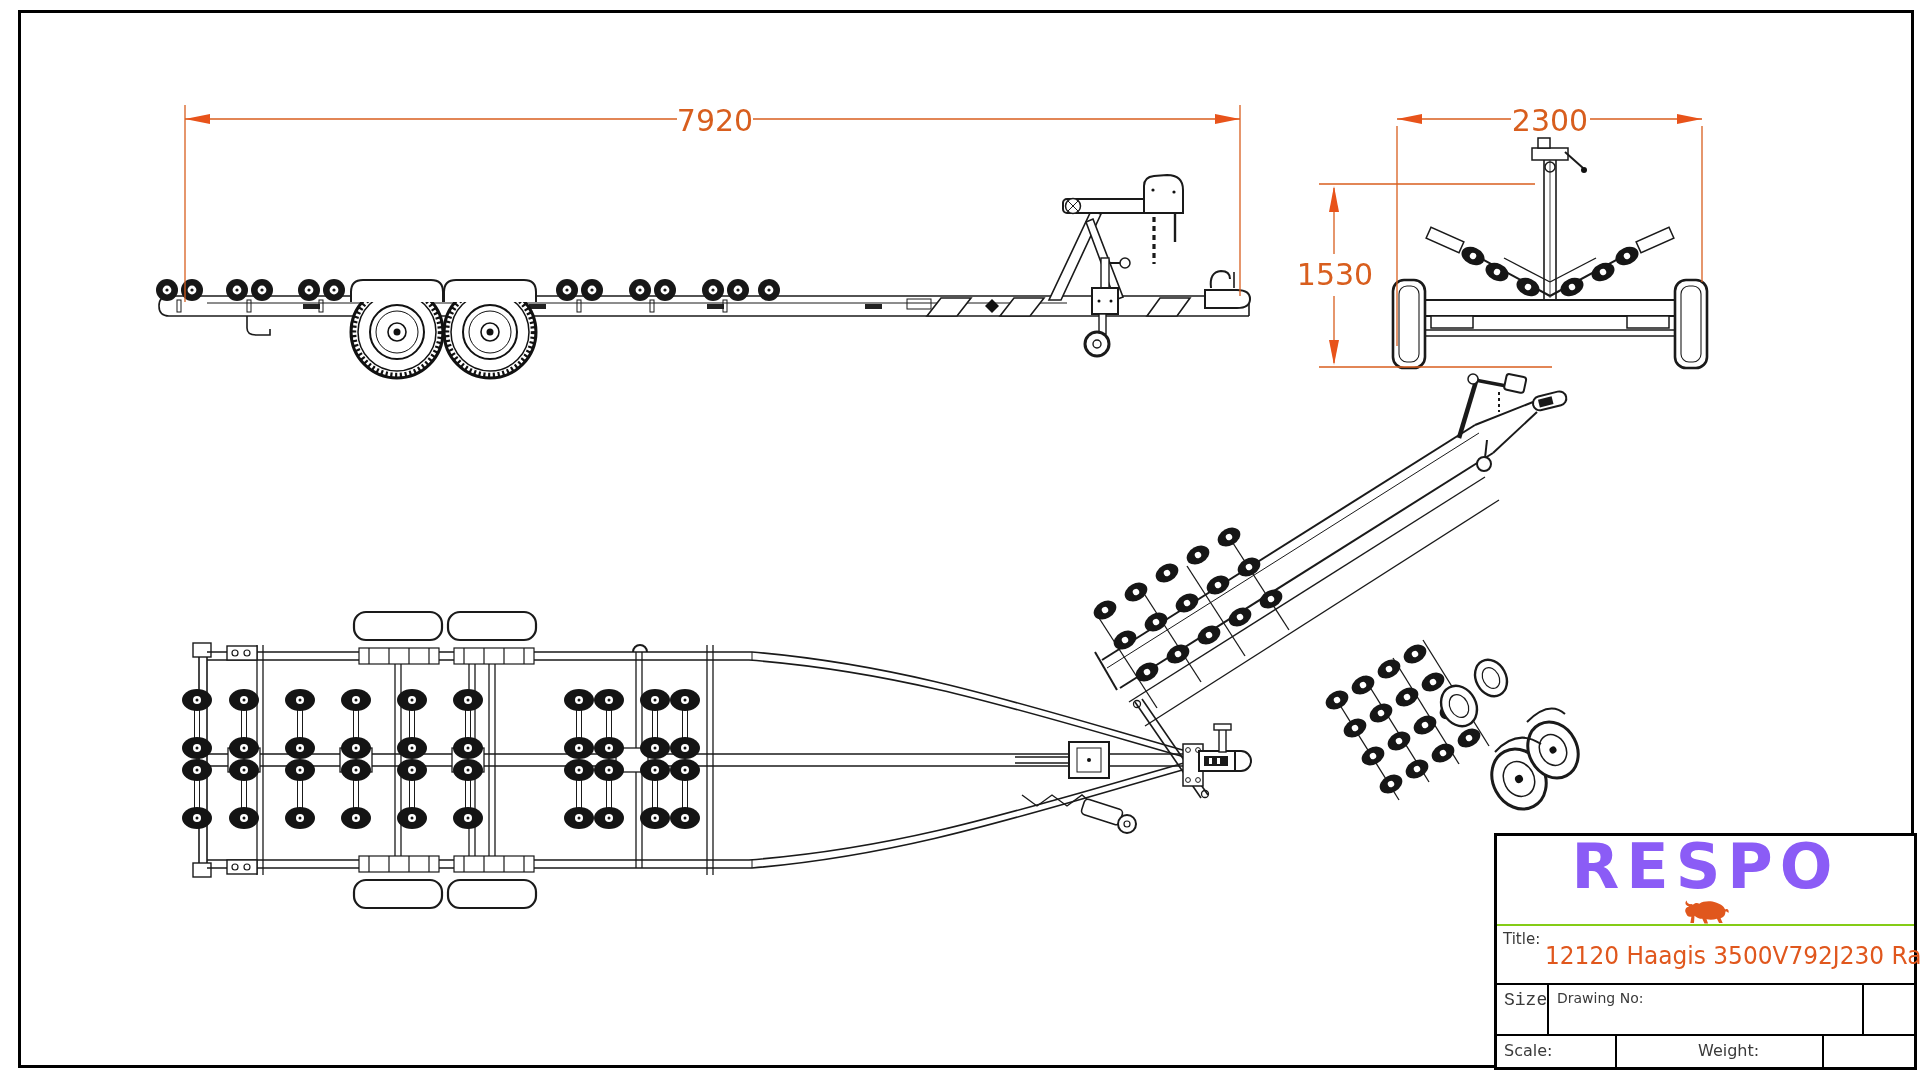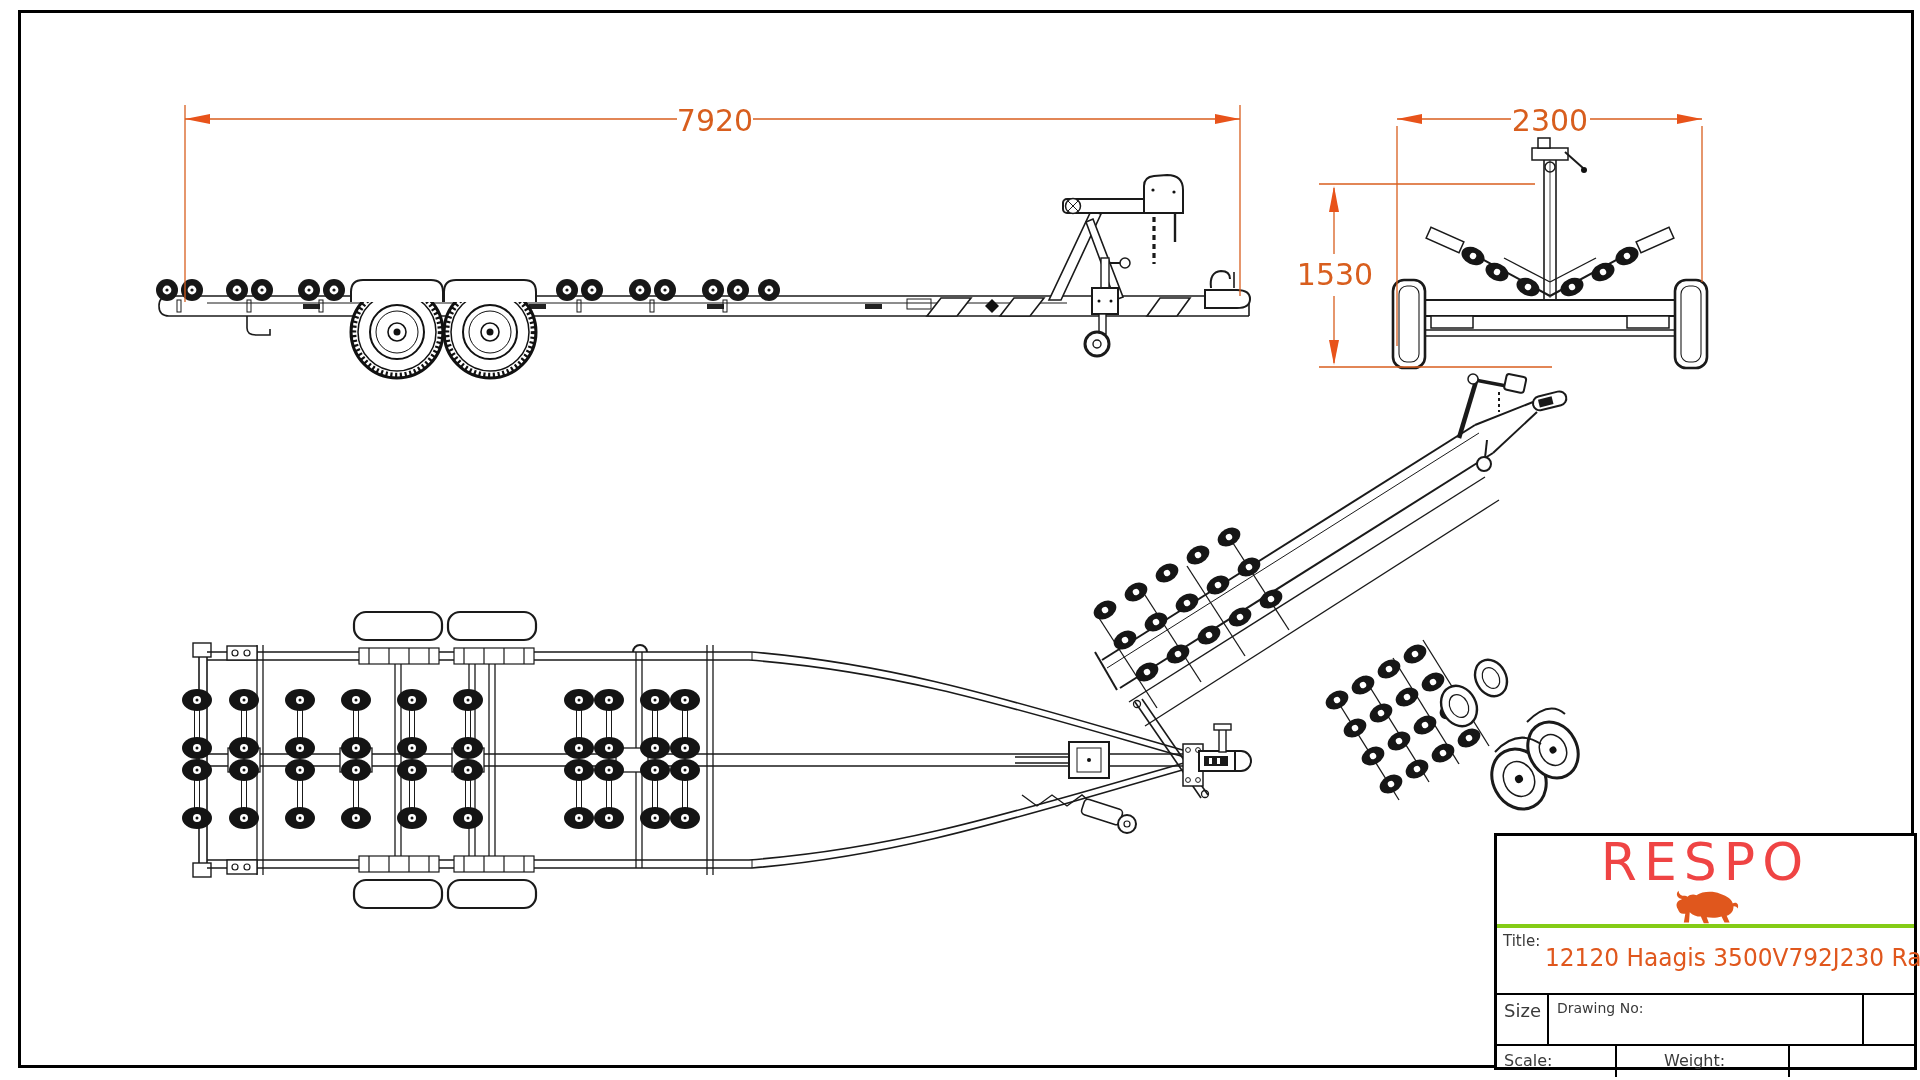--- a/index.html
+++ b/index.html
@@ -5,36 +5,36 @@
   html,body{margin:0;padding:0;background:#fff;width:1920px;height:1080px;overflow:hidden;
     font-family:"DejaVu Sans",sans-serif;}
   .sheet{position:absolute;left:7px;top:0;width:1920px;height:1080px;background:#fff;}
   .sheet-border{position:absolute;left:11px;top:10px;width:1896px;height:1058px;
     border:3px solid #000;box-sizing:border-box;}
   .drawing-svg{position:absolute;left:0;top:0;}
   
   .title-block{position:absolute;left:1487px;top:833px;width:423px;height:237px;
     border:3px solid #000;box-sizing:border-box;background:#fff;}
   .tb-logo-row{height:88px;display:flex;flex-direction:column;align-items:center;justify-content:center;}
-  .tb-logo-text{font-size:52px;font-weight:normal;letter-spacing:7px;color:#ef4444;line-height:1;}
+  .tb-logo-text{font-size:62px;font-weight:bold;letter-spacing:7px;color:#8b5cf6;line-height:1;}
   .tb-logo-bull{margin-top:2px;}
-  .tb-title-row{height:69px;border-top:4px solid #84cc16;position:relative;box-sizing:border-box;}
+  .tb-title-row{height:59px;border-top:2px solid #84cc16;position:relative;box-sizing:border-box;}
   .tb-title-label{position:absolute;left:6px;top:4px;font-size:15px;color:#3a3a3a;}
   .tb-title-value{position:absolute;left:48px;top:16px;font-size:24px;color:#e0571d;white-space:nowrap;
     transform:scaleX(0.97);transform-origin:left;}
   .tb-size-row{height:51px;border-top:2px solid #000;display:flex;box-sizing:border-box;}
   .tb-size-cell{width:52px;border-right:2px solid #000;box-sizing:border-box;
-    font-size:18px;color:#3a3a3a;padding:5px 0 0 7px;}
+    font-size:18px;color:#3a3a3a;padding:5px 0 0 7px;font-family:Liberation Mono, monospace;}
   .tb-dno-cell{flex:1;font-size:14px;color:#3a3a3a;padding:5px 0 0 8px;}
   .tb-size-empty{width:52px;border-left:2px solid #000;box-sizing:border-box;}
   .tb-bottom-row{height:33px;border-top:2px solid #000;display:flex;box-sizing:border-box;gap:39px;}
   .tb-scale-cell{width:120px;border-right:2px solid #000;box-sizing:border-box;
     font-size:16px;color:#3a3a3a;padding:5px 0 0 7px;}
   .tb-weight-cell{width:134px;border-right:2px solid #000;box-sizing:border-box;
-    font-size:16px;color:#3a3a3a;padding:5px 0 0 8px;}
+    font-size:16px;color:#3a3a3a;padding:5px 0 0 8px;margin-left:34px;}
   .tb-bottom-empty{flex:1;}
   .dim-text{font-size:30px;fill:#d85e1e;}
 </style>
 </head>
 <body>
 
 <div class="sheet">
   <div class="sheet-border"></div>
 
   <svg class="drawing-svg" width="1920" height="1080" viewBox="0 0 1920 1080">

